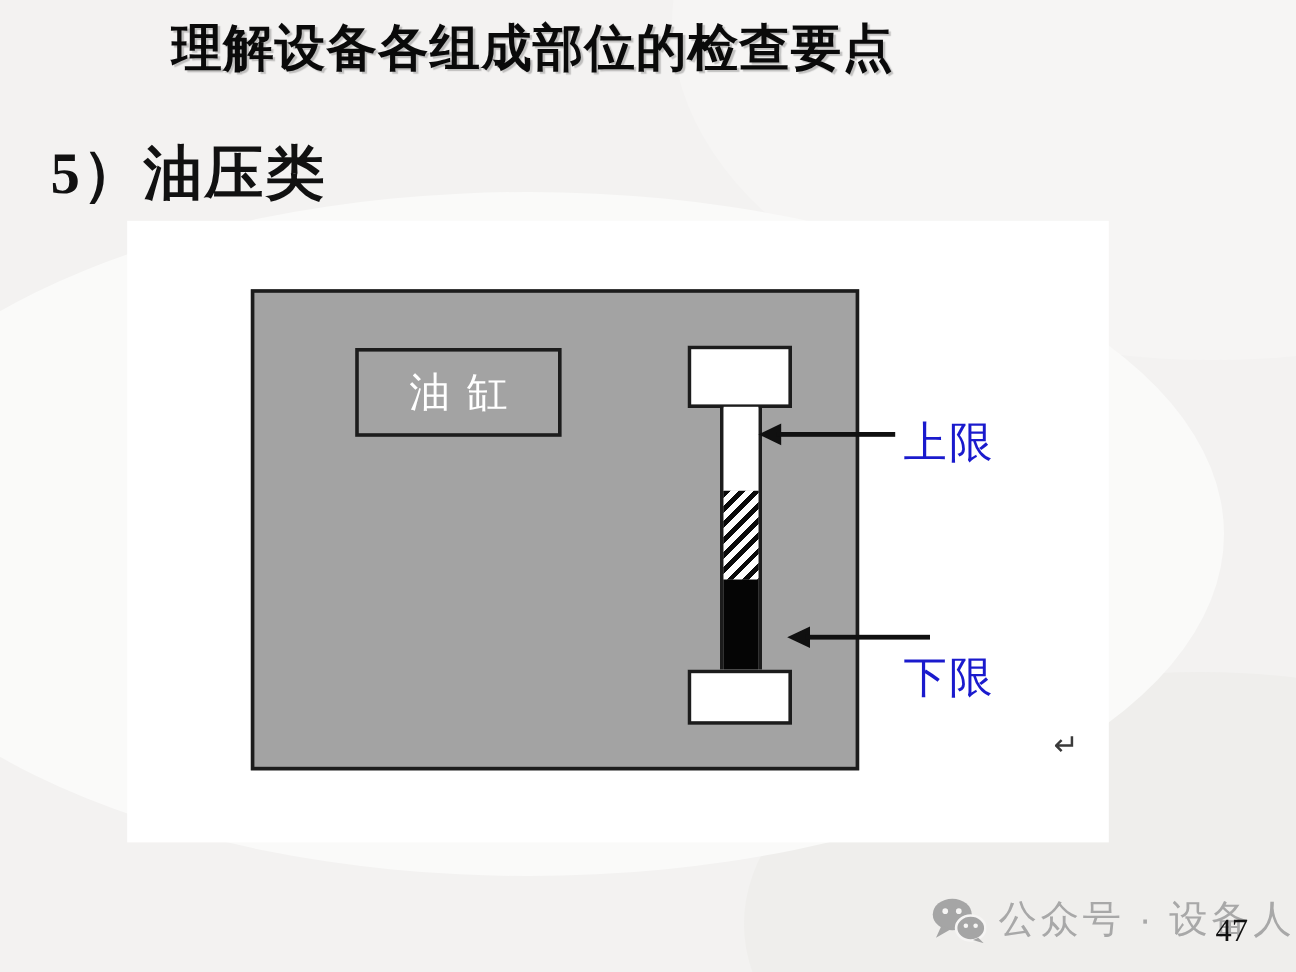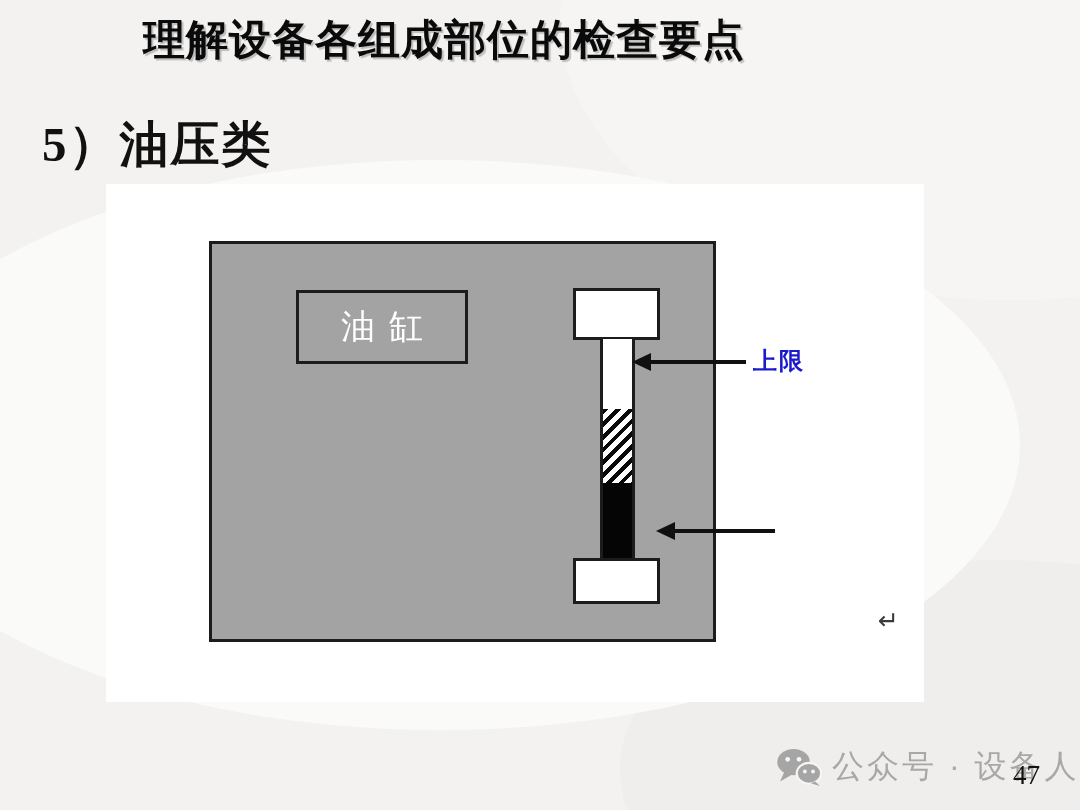--- a/index.html
+++ b/index.html
@@ -80,21 +80,21 @@
   }
   .arrow .shaft{
     position:absolute;left:15px;right:0;top:7px;height:4px;background:#101010;
   }
   .arrow.upper{left:526px;top:169px;width:114px;}
   .arrow.lower{left:550px;top:338px;width:119px;}
 
   .limit-label{
     position:absolute;z-index:3;
     color:var(--limit-blue,#1a1acd);
-    font-size:24px;font-weight:bold;letter-spacing:2px;
+    font-size:36px;font-weight:normal;letter-spacing:2px;
   }
   .limit-label.upper{left:647px;top:161px;}
   .limit-label.lower{left:647px;top:357px;}
 
   .return-mark{
     position:absolute;left:772px;top:422px;z-index:3;
     color:#3a3a3a;font-size:25px;font-family:"DejaVu Sans",sans-serif;
   }
 
   .footer{
@@ -138,20 +138,21 @@
   <div class="arrow upper">
     <span class="head"></span>
     <span class="shaft"></span>
   </div>
   <div class="arrow lower">
     <span class="head"></span>
     <span class="shaft"></span>
   </div>
 
   <div class="limit-label upper">上限</div>
+  <div class="limit-label lower">下限</div>
 
   <div class="return-mark">↵</div>
 </div>
 
 <div class="footer">
   <svg class="wechat-icon" viewBox="0 0 50 42" xmlns="http://www.w3.org/2000/svg">
     <ellipse cx="19" cy="15.5" rx="18" ry="14.5" fill="#a5a5a5"></ellipse>
     <polygon points="9,26 4,37 18,29" fill="#a5a5a5"></polygon>
     <circle cx="12.5" cy="12.5" r="2.6" fill="#f6f5f4"></circle>
     <circle cx="25" cy="12.5" r="2.6" fill="#f6f5f4"></circle>

